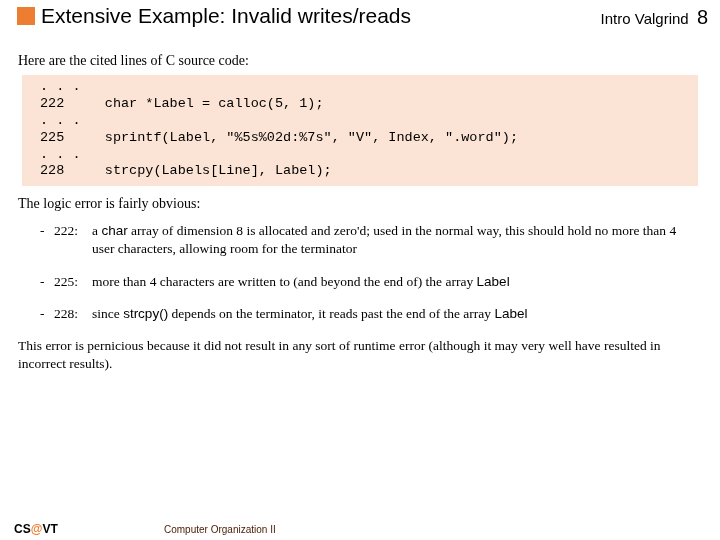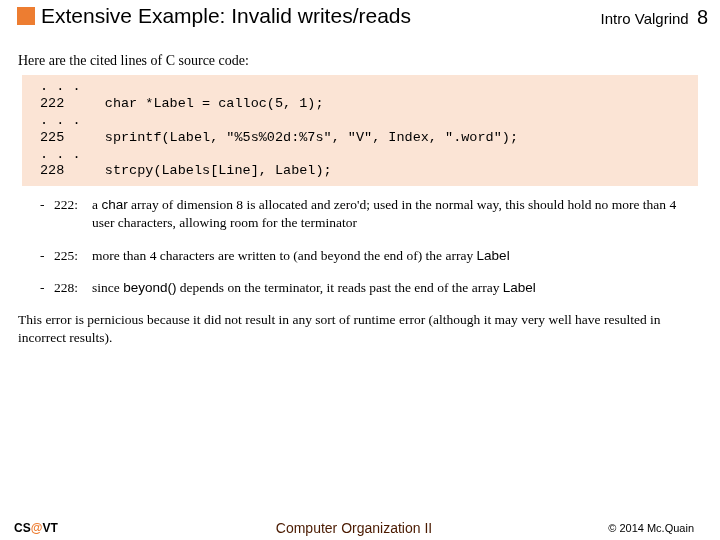--- a/index.html
+++ b/index.html
@@ -102,22 +102,22 @@
     font-family: Arial, Helvetica, sans-serif;
   }
   .footer-left {
     font-size: 12px;
     font-weight: bold;
     width: 150px;
   }
   .footer-left .at { color: #ed7d31; }
   .footer-center {
     flex: 1;
-    text-align: center;
-    font-size: 14px;
+    text-align: left;
+    font-size: 10px;
     color: #4a1a00;
   }
   .footer-right {
     font-size: 11px;
     width: 150px;
     text-align: right;
   }
 </style>
 </head>
 <body>
@@ -134,20 +134,21 @@
 <div class="content">
   <div class="intro">Here are the cited lines of C source code:</div>
 
   <div class="codeblock">. . .
 222     char *Label = calloc(5, 1);
 . . .
 225     sprintf(Label, "%5s%02d:%7s", "V", Index, ".word");
 . . .
 228     strcpy(Labels[Line], Label);</div>
 
+  <div class="para">The logic error is fairly obvious:</div>
 
   <div class="bullets">
 
     <div class="bullet-row">
       <div class="dash">-</div>
       <div class="lineno">222:</div>
       <div class="btext">
         <span>a </span><span class="mono">char</span><span> array of dimension 8 is allocated and zero'd; used in the normal way, this should hold no more than 4 user characters, allowing room for the terminator</span>
       </div>
     </div>
@@ -157,28 +158,27 @@
       <div class="lineno">225:</div>
       <div class="btext">
         <span>more than 4 characters are written to (and beyond the end of) the array </span><span class="mono">Label</span>
       </div>
     </div>
 
     <div class="bullet-row">
       <div class="dash">-</div>
       <div class="lineno">228:</div>
       <div class="btext">
-        <span>since </span><span class="mono">beyond()</span><span> depends on the terminator, it reads past the end of the array </span><span class="mono">Label</span>
+        <span>since </span><span class="mono">strcpy()</span><span> depends on the terminator, it reads past the end of the array </span><span class="mono">Label</span>
       </div>
     </div>
 
   </div>
 
   <div class="closing">This error is pernicious because it did not result in any sort of runtime error (although it may very well have resulted in incorrect results).</div>
 </div>
 
 <div class="footer">
   <div class="footer-left">
     <span>CS</span><span class="at">@</span><span>VT</span>
   </div>
   <div class="footer-center">Computer Organization II</div>
-  <div class="footer-right">© 2014 Mc.Quain</div>
 </div>
 
 </body></html>

